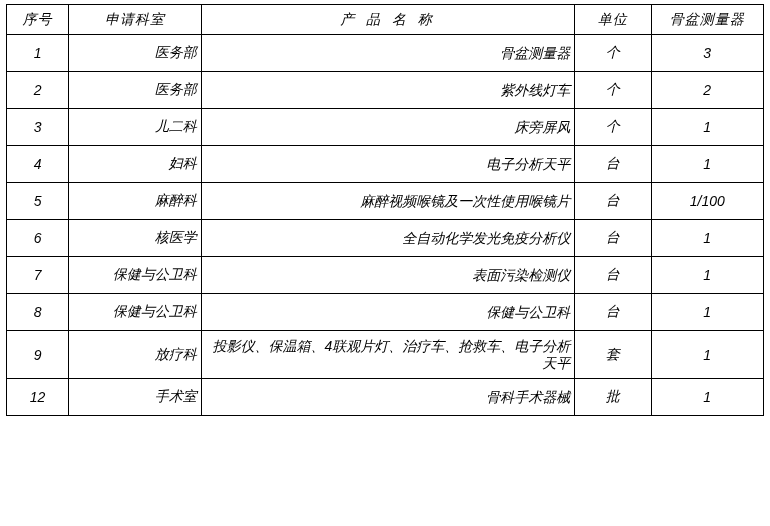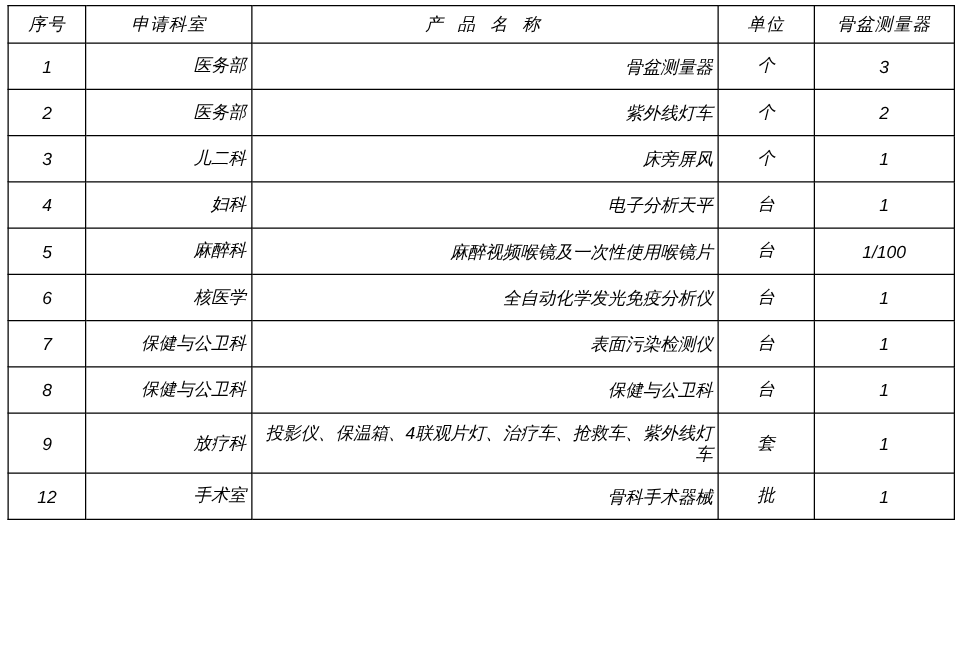--- a/index.html
+++ b/index.html
@@ -135,21 +135,21 @@
       <tr>
         <td class="col-no">8</td>
         <td class="col-dept">保健与公卫科</td>
         <td class="col-name">保健与公卫科</td>
         <td class="col-unit">台</td>
         <td class="col-qty">1</td>
       </tr>
       <tr class="tall">
         <td class="col-no">9</td>
         <td class="col-dept">放疗科</td>
-        <td class="col-name">投影仪、保温箱、4联观片灯、治疗车、抢救车、紫外线灯车</td>
+        <td class="col-name">投影仪、保温箱、4联观片灯、治疗车、抢救车、电子分析天平</td>
         <td class="col-unit">套</td>
         <td class="col-qty">1</td>
       </tr>
       <tr>
         <td class="col-no">12</td>
         <td class="col-dept">手术室</td>
         <td class="col-name">骨科手术器械</td>
         <td class="col-unit">批</td>
         <td class="col-qty">1</td>
       </tr>

